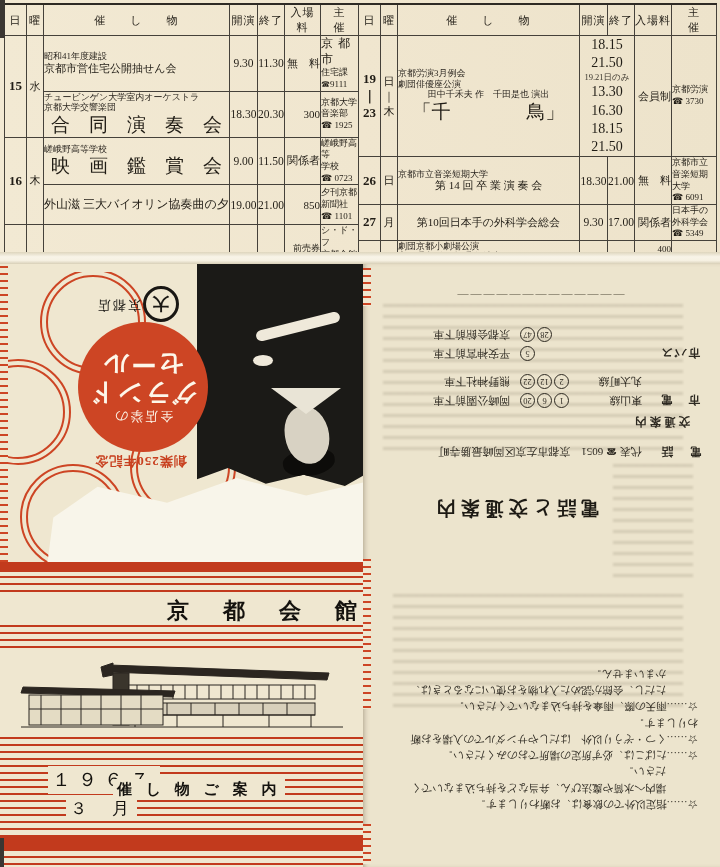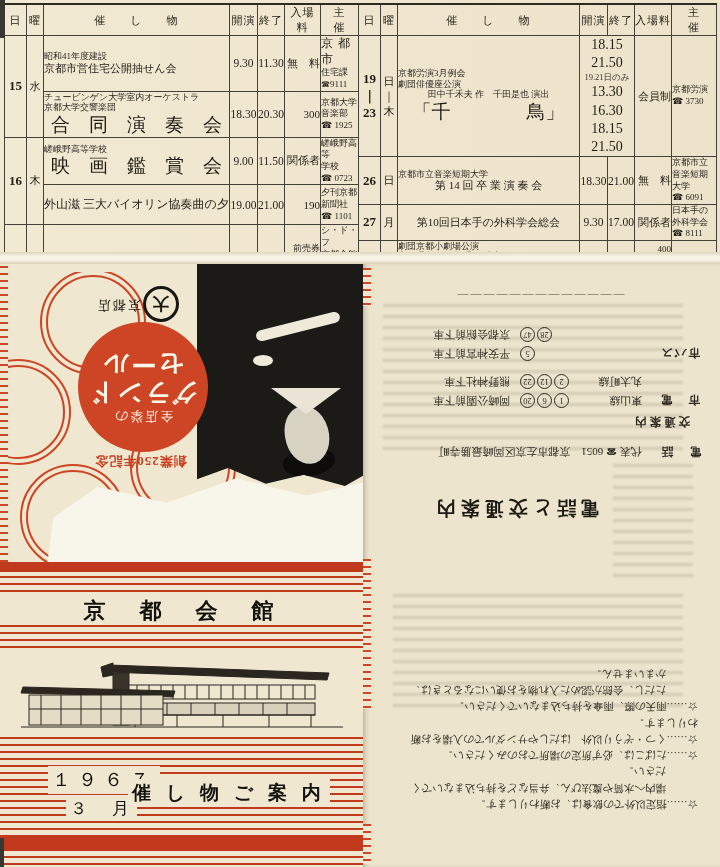--- a/index.html
+++ b/index.html
@@ -72,28 +72,28 @@
   #photo .dot{position:absolute;left:96px;top:120px;width:20px;height:11px;background:#efe9da;
        border-radius:50%;}
   #torn-white{position:absolute;left:0;top:-4px;width:316px;height:88px;background:#f8f5ea;
        clip-path:polygon(0 0,100% 0,98% 55%,84% 90%,62% 72%,40% 100%,18% 80%,0 95%);}
   
   #cover{position:absolute;left:0;top:298px;width:363px;height:305px;
        background:repeating-linear-gradient(180deg,#c23a1d 0 2px,#efe7d0 2px 7px);}
   #cover .solid-top{position:absolute;left:0;top:0;width:100%;height:10px;background:#c23a1d;}
   #cover .solid-bottom{position:absolute;left:0;top:274px;width:100%;height:14px;background:#c23a1d;}
   #cover .band{position:absolute;left:0;width:100%;background:#efe7d0;}
-  #band-title{top:35px;height:28px;display:flex;align-items:center;justify-content:center;}
+  #band-title{top:35px;height:28px;display:flex;align-items:center;justify-content:flex-end;}
   #cover-title{font-size:22px;font-weight:bold;letter-spacing:6px;color:#14120e;}
   #band-building{top:88px;height:86px;display:flex;align-items:center;justify-content:center;}
   #band-date{position:absolute;left:0;top:200px;width:100%;height:68px;}
   #band-date span{background:#efe7d0;padding:1px 4px;color:#14120e;}
   #cover-year{position:absolute;left:48px;top:4px;font-size:19px;letter-spacing:7px;}
   #cover-month{position:absolute;left:66px;top:34px;font-size:17px;letter-spacing:4px;}
-  #cover-subtitle{position:absolute;left:128px;top:17px;font-size:19px;font-weight:bold;
+  #cover-subtitle{position:absolute;left:113px;top:17px;font-size:15px;font-weight:bold;
        letter-spacing:5px;}
   
   #back{position:absolute;left:0;top:0;width:357px;height:603px;transform:rotate(180deg);
         color:#2c2820;}
   #notices{position:absolute;left:22px;top:55px;width:292px;font-size:10.5px;line-height:1.55;}
   #notices .indent{padding-left:32px;}
   #back-heading{position:absolute;left:120px;top:346px;font-size:19px;font-weight:bold;
         letter-spacing:5px;color:#1d1a14;}
   .back-label{font-weight:bold;font-size:11.5px;letter-spacing:3px;}
   #phone-row{position:absolute;left:18px;top:408px;width:320px;font-size:11px;}
@@ -183,21 +183,21 @@
         <td class="org pre">嵯峨野高等
 学校
 ☎ 0723</td>
       </tr>
       <tr style="height:40px;">
         <td class="ev">
           <div class="ti t-sm">外山滋 三大バイオリン協奏曲の夕</div>
         </td>
         <td class="tm">19.00</td>
         <td class="tm">21.00</td>
-        <td class="adm">190</td>
+        <td class="adm">850</td>
         <td class="org pre">夕刊京都
 新聞社
 ☎ 1101</td>
       </tr>
       <tr style="height:54px;">
         <td class="day">17</td>
         <td class="wd">金</td>
         <td class="ev">
           <div class="ti t-sm pre">アンダーグランド・フィルム・
 フェスティバル</div>
@@ -277,21 +277,21 @@
         <td class="day">27</td>
         <td class="wd">月</td>
         <td class="ev">
           <div class="ti t-md ctr">第10回日本手の外科学会総会</div>
         </td>
         <td class="tm">9.30</td>
         <td class="tm">17.00</td>
         <td class="adm">関係者</td>
         <td class="org pre">日本手の
 外科学会
-☎ 8111</td>
+☎ 5349</td>
       </tr>
       <tr style="height:37px;">
         <td class="day">29</td>
         <td class="wd">水</td>
         <td class="ev">
           <div class="note">劇団京都小劇場公演</div>
           <div class="credit" style="text-align:left;">宇野重之 作　橘重介 演出</div>
           <div class="ti t-sm">「傘をさせば雨にぬれない」 ２部</div>
           <div class="sub-ti">―塩化ガスのプロパール―</div>
         </td>

